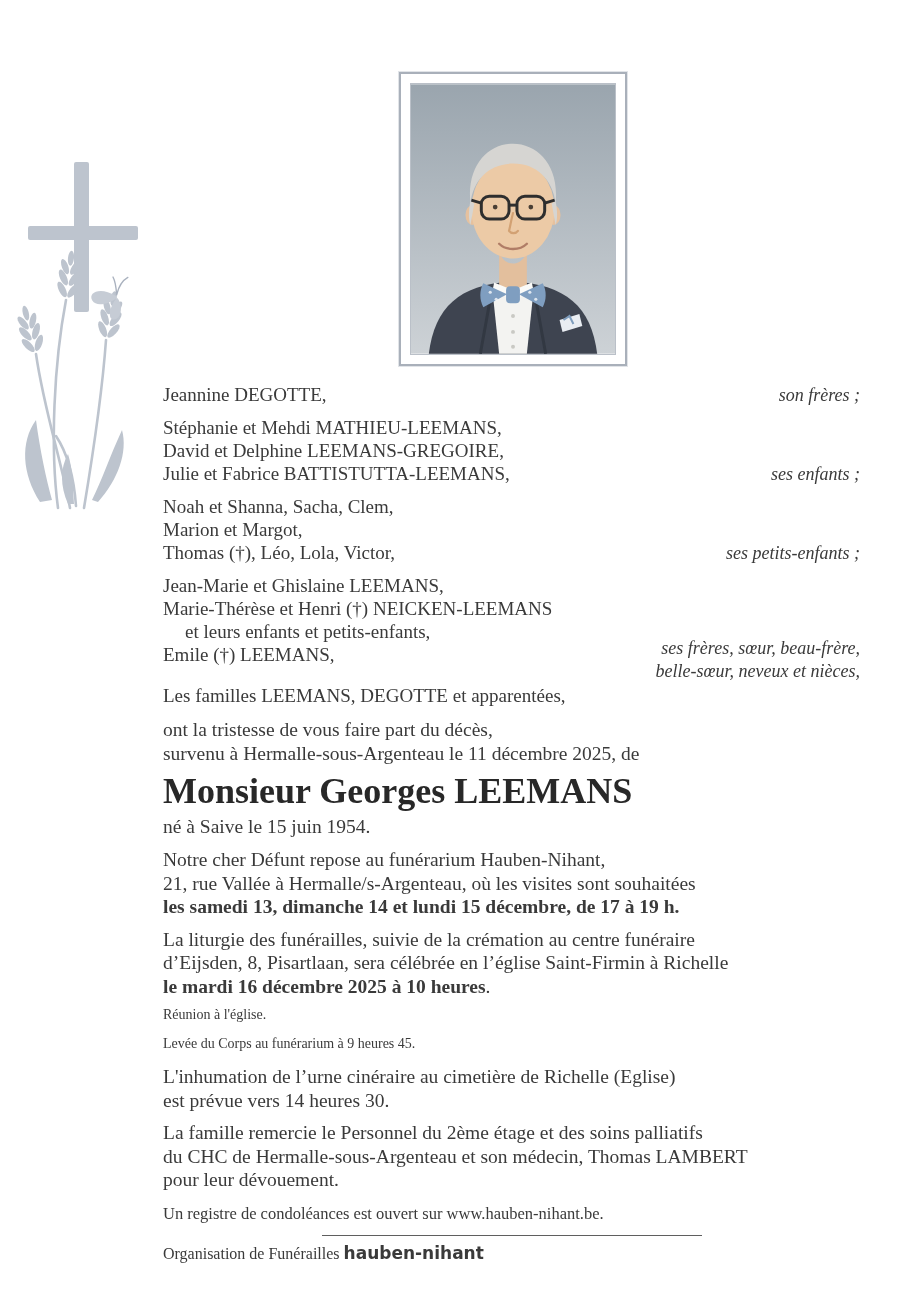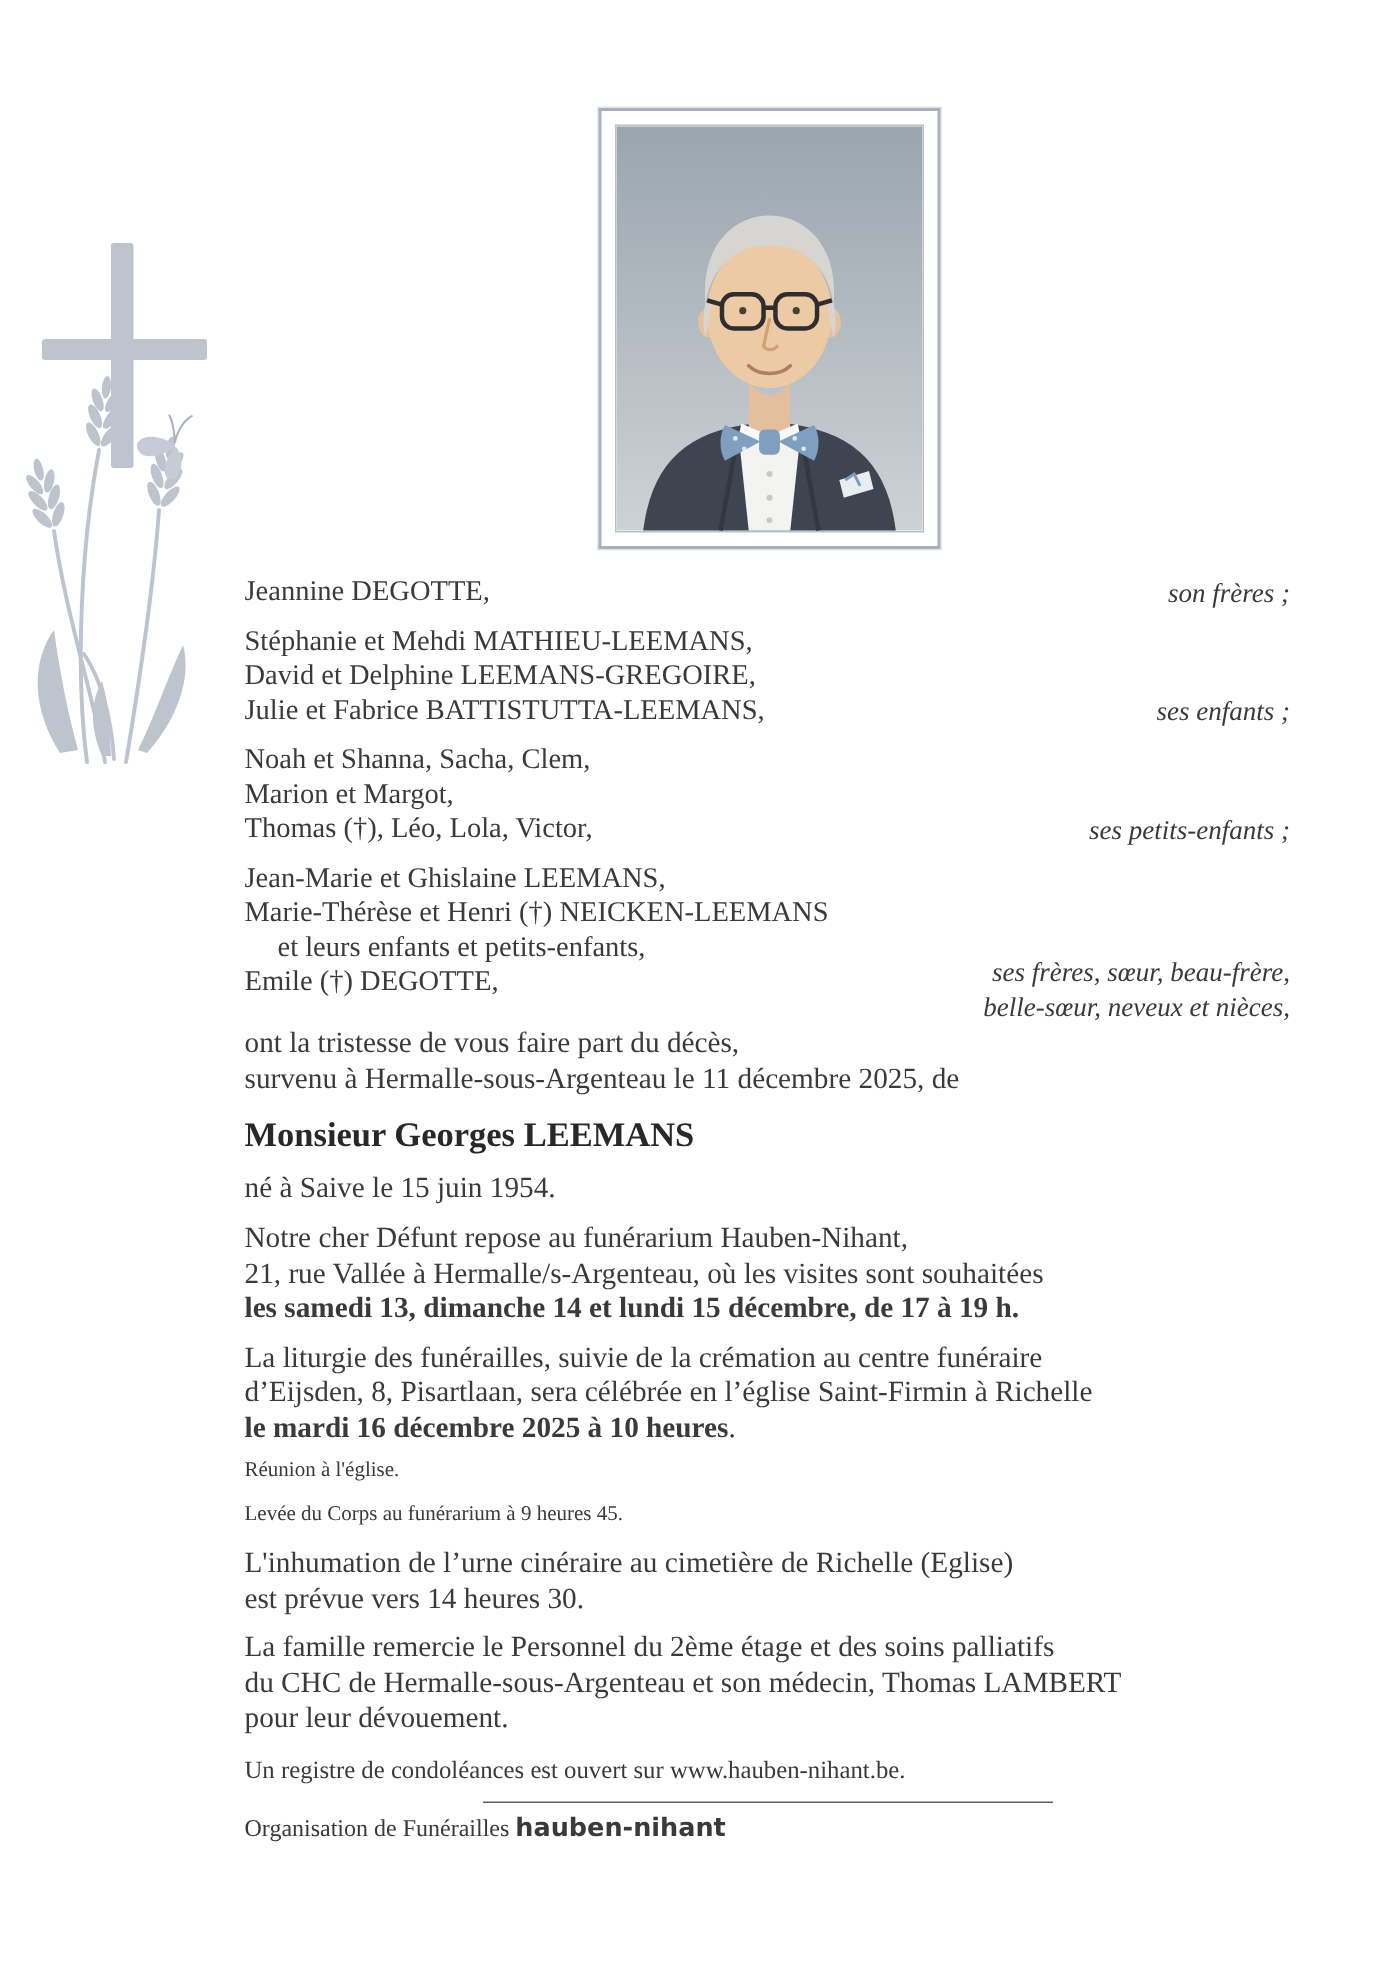--- a/index.html
+++ b/index.html
@@ -27,21 +27,21 @@
   .relation {
     font-style:italic; font-size:18px; line-height:22.5px;
     text-align:right; white-space:pre-line; flex-shrink:0; padding-left:14px;
   }
   .relation.shift-down { position:relative; top:16px; }
   .indent { padding-left:22px; }
 
   .families-line { font-size:19px; line-height:24px; margin:4px 0 10px; }
   .center { text-align:left; }
   .ann { font-size:19.5px; line-height:24px; }
-  .title { font-size:23px; line-height:42px; font-weight:700; color:#282828; margin-top:4px; }
+  .title { font-size:36px; line-height:42px; font-weight:700; color:#282828; margin-top:4px; }
   .birth { font-size:19.5px; line-height:24px; margin-top:3px; }
   .para { font-size:19.5px; line-height:23.5px; margin-top:9px; }
   .para .line { display:block; }
   .bold { font-weight:700; }
   .single { font-size:14px; line-height:25px; margin-top:4px; }
   .registre { font-size:16.5px; line-height:20px; margin-top:12px; }
   .divider { border:none; border-top:1.5px solid #5f5f5f; width:380px; margin:11px auto 7px; }
   .footer-org { font-size:16px; line-height:20px; }
   .brand { font-family:"DejaVu Sans","Liberation Sans",sans-serif; font-weight:700; font-size:17px; }
   .footer-addr { font-size:16.5px; line-height:21px; margin-top:2px; }
@@ -183,26 +183,27 @@
           <div>Thomas (†), Léo, Lola, Victor,</div>
         </div>
         <div class="relation">ses petits-enfants ;</div>
       </div>
 
       <div class="fam-group last">
         <div class="names">
           <div>Jean-Marie et Ghislaine LEEMANS,</div>
           <div>Marie-Thérèse et Henri (†) NEICKEN-LEEMANS</div>
           <div class="indent">et leurs enfants et petits-enfants,</div>
-          <div>Emile (†) DEGOTTE,</div>
+          <div>Emile (†) LEEMANS,</div>
         </div>
         <div class="relation shift-down">ses frères, sœur, beau-frère,
 belle-sœur, neveux et nièces,</div>
       </div>
 
+      <div class="families-line">Les familles LEEMANS, DEGOTTE et apparentées,</div>
     </section>
 
     <div class="ann center">ont la tristesse de vous faire part du décès,</div>
     <div class="ann center">survenu à Hermalle-sous-Argenteau le 11 décembre 2025, de</div>
 
     <h1 class="title center">Monsieur Georges LEEMANS</h1>
     <div class="birth center">né à Saive le 15 juin 1954.</div>
 
     <p class="para center">
       <span class="line">Notre cher Défunt repose au funérarium Hauben-Nihant,</span>

